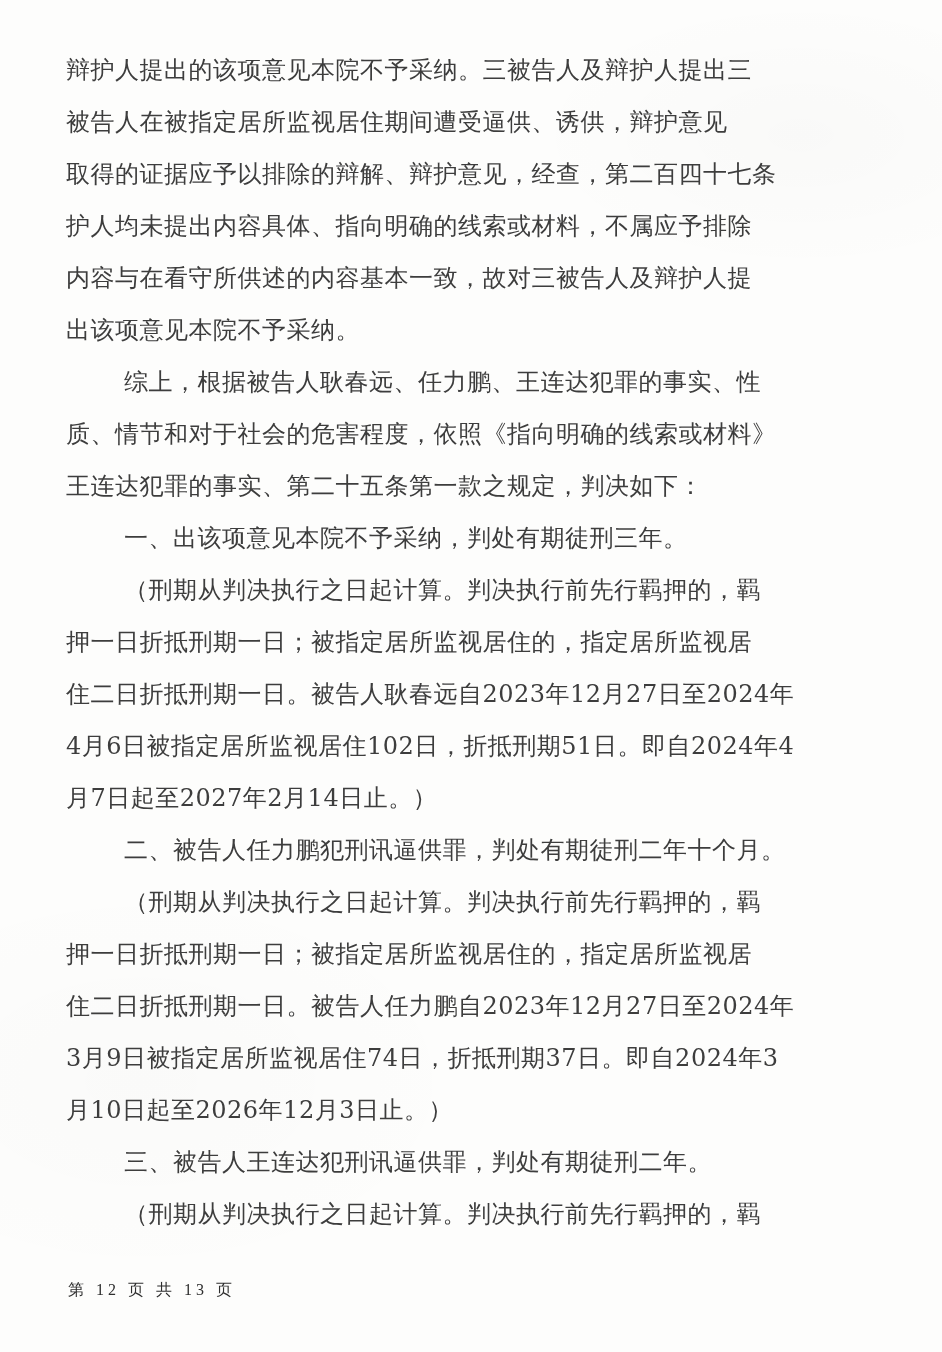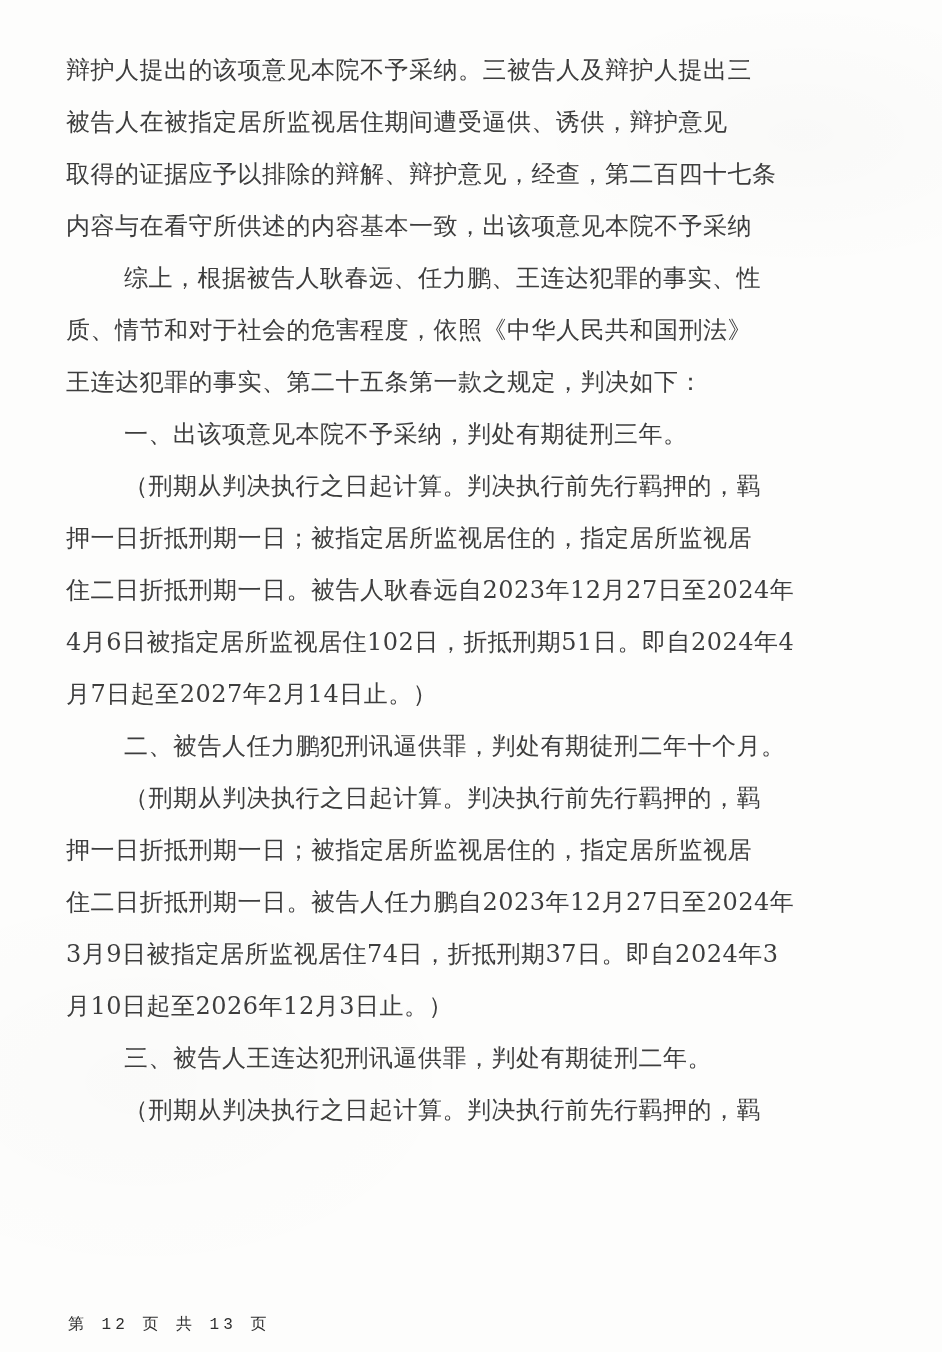--- a/index.html
+++ b/index.html
@@ -35,39 +35,41 @@
     white-space: nowrap;
     font-weight: 400;
     text-rendering: optimizeLegibility;
   }
   .line.indent {
     text-indent: 58px;
   }
   .footer {
     position: absolute;
     left: 68px;
-    top: 1314px;
+    top: 1280px;
     font-size: 16px;
     color: #2e2e2e;
     letter-spacing: 4px;
-    font-family: Liberation Mono, monospace;
+    font-family: Liberation Serif, serif;
   }
 </style>
 </head>
 <body>
 
 <div class="page">
   <div class="content">
 
   <div class="line">辩护人提出的该项意见本院不予采纳。三被告人及辩护人提出三</div>
       <div class="line">被告人在被指定居所监视居住期间遭受逼供、诱供，辩护意见</div>
       <div class="line">取得的证据应予以排除的辩解、辩护意见，经查，第二百四十七条</div>
-      <div class="line">内容与在看守所供述的内容基本一致，出该项意见本院不予采纳</div>
+      <div class="line">护人均未提出内容具体、指向明确的线索或材料，不属应予排除</div>
+      <div class="line">内容与在看守所供述的内容基本一致，故对三被告人及辩护人提</div>
+      <div class="line">出该项意见本院不予采纳。</div>
       <div class="line indent">综上，根据被告人耿春远、任力鹏、王连达犯罪的事实、性</div>
-      <div class="line">质、情节和对于社会的危害程度，依照《中华人民共和国刑法》</div>
+      <div class="line">质、情节和对于社会的危害程度，依照《指向明确的线索或材料》</div>
       <div class="line">王连达犯罪的事实、第二十五条第一款之规定，判决如下：</div>
       <div class="line indent">一、出该项意见本院不予采纳，判处有期徒刑三年。</div>
       <div class="line indent">（刑期从判决执行之日起计算。判决执行前先行羁押的，羁</div>
       <div class="line">押一日折抵刑期一日；被指定居所监视居住的，指定居所监视居</div>
       <div class="line">住二日折抵刑期一日。被告人耿春远自2023年12月27日至2024年</div>
       <div class="line">4月6日被指定居所监视居住102日，折抵刑期51日。即自2024年4</div>
       <div class="line">月7日起至2027年2月14日止。）</div>
       <div class="line indent">二、被告人任力鹏犯刑讯逼供罪，判处有期徒刑二年十个月。</div>
       <div class="line indent">（刑期从判决执行之日起计算。判决执行前先行羁押的，羁</div>
       <div class="line">押一日折抵刑期一日；被指定居所监视居住的，指定居所监视居</div>

